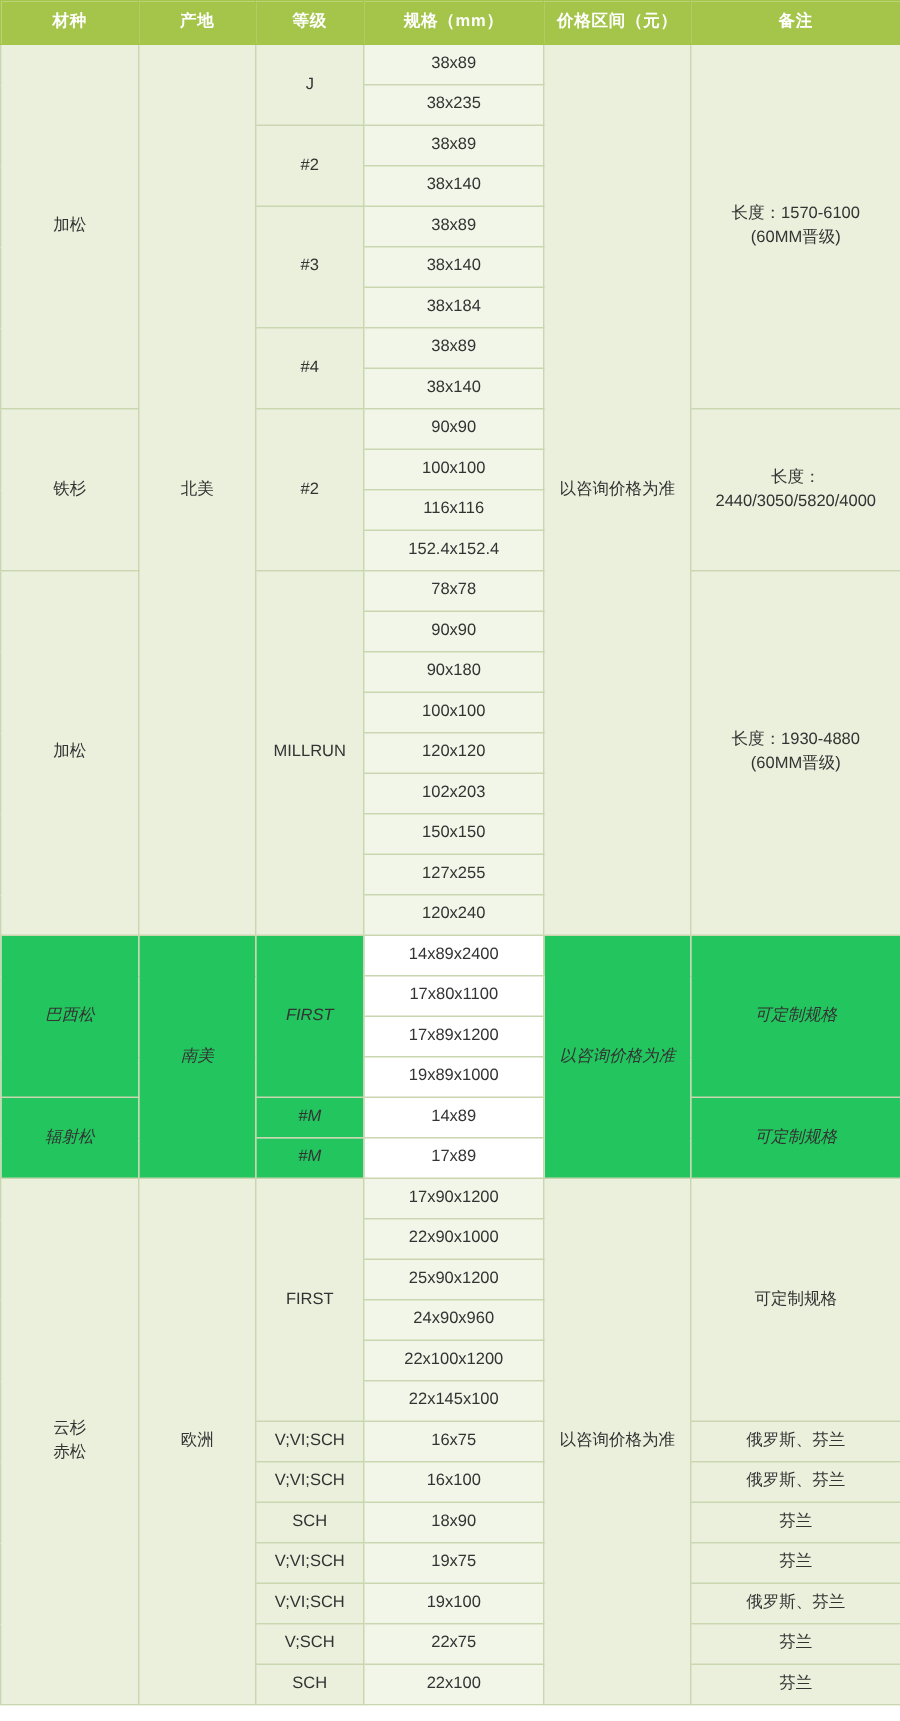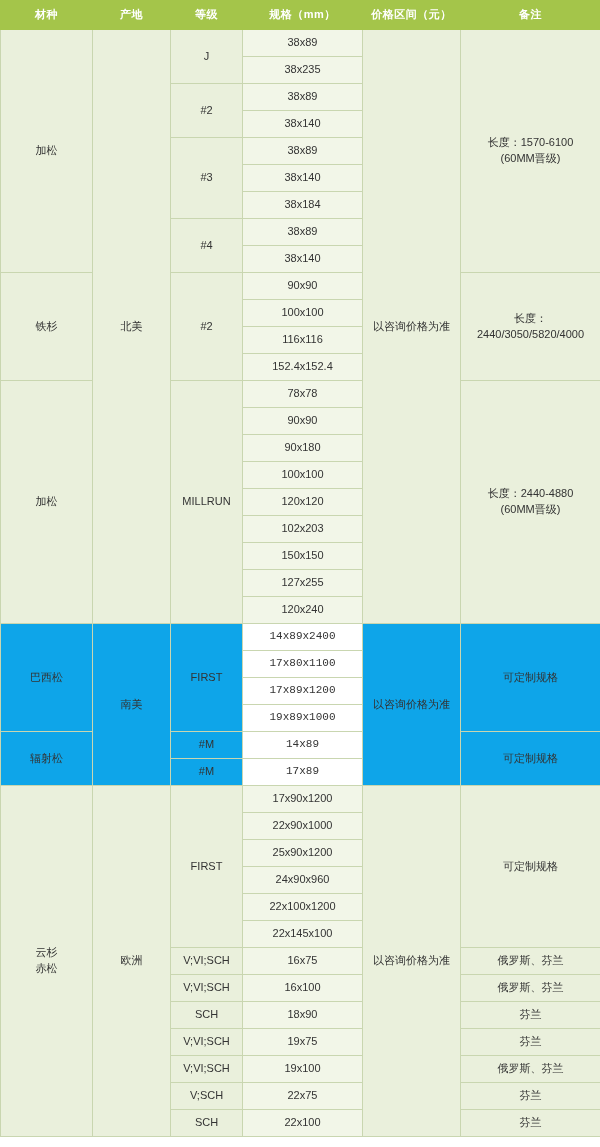--- a/index.html
+++ b/index.html
@@ -49,26 +49,26 @@
   td.cell-grade,
   td.cell-price,
   td.cell-remark {
     background: #eaf0dc;
   }
   td.cell-spec {
     background: #f2f6e8;
     height: 26px;
   }
   td.cell-white {
-    background: #0ea5e9;
+    background: #22c55e;
+    font-style: italic;
   }
   td.cell-spec-white {
     background: #ffffff;
     height: 26px;
-    font-family: Liberation Mono, monospace;
   }
   .multi-line {
     display: block;
     white-space: pre-line;
   }
 </style>
 </head>
 <body>
 
 <table class="spec-table">
@@ -194,21 +194,21 @@
         <td class="cell-species" rowspan="9">
           <span class="multi-line">加松</span>
         </td>
         <td class="cell-grade" rowspan="9">
           <span class="multi-line">MILLRUN</span>
         </td>
         <td class="cell-spec">
           <span class="multi-line">78x78</span>
         </td>
         <td class="cell-remark" rowspan="9">
-          <span class="multi-line">长度：2440-4880
+          <span class="multi-line">长度：1930-4880
 (60MM晋级)</span>
         </td>
       </tr>
       <tr>
         <td class="cell-spec">
           <span class="multi-line">90x90</span>
         </td>
       </tr>
       <tr>
         <td class="cell-spec">

